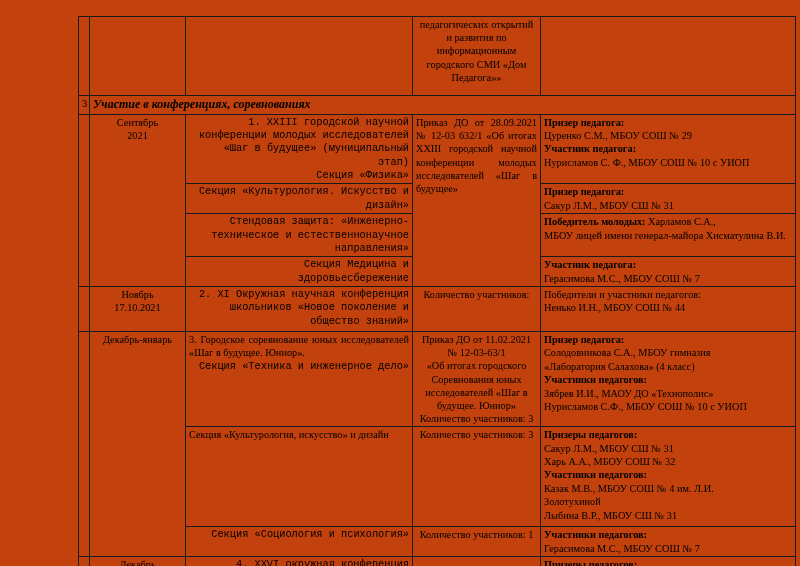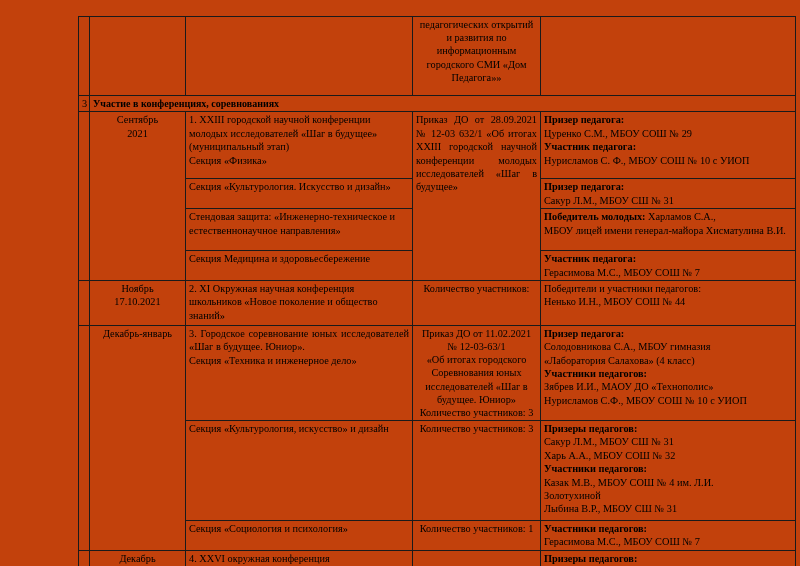--- a/index.html
+++ b/index.html
@@ -39,26 +39,27 @@
   }
   
   col.c-num    { width: 11px; }
   col.c-date   { width: 96px; }
   col.c-event  { width: 227px; }
   col.c-order  { width: 128px; }
   col.c-result { width: 255px; }
 
   .ctr { text-align: center; }
   .just-full { text-align: justify; }
-  .lft { text-align: left; }
+  .lft { text-align: right; font-family: Liberation Mono, monospace; }
   .bold { font-weight: bold; }
   .section-head {
     font-weight: bold;
     padding-left: 6px;
-    font-size: 10px;
+    font-size: 12px;
+    font-style: italic;
   }
   .line { display: block; }
   .tight { line-height: 1.28; }
 </style>
 </head>
 <body>
 
 <div class="page">
   <table class="doc-table">
     <colgroup>

